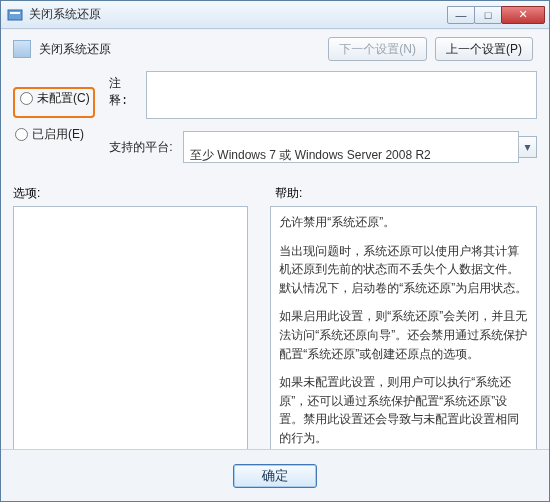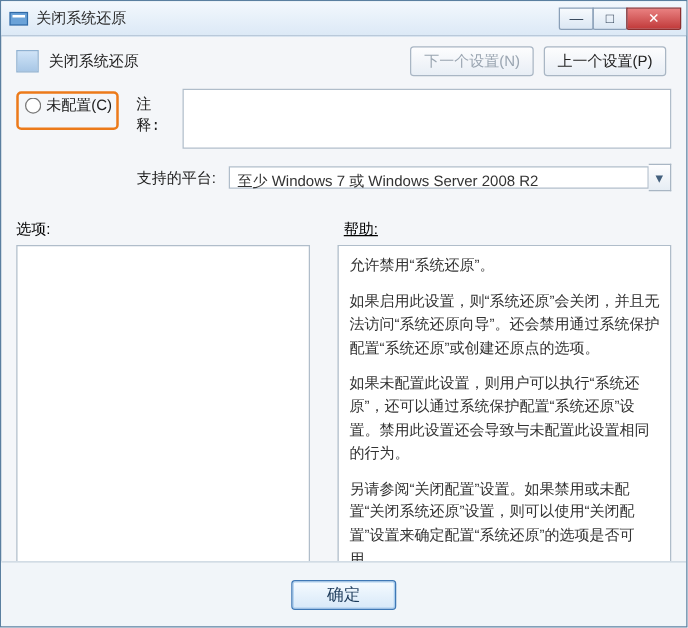--- a/index.html
+++ b/index.html
@@ -51,54 +51,54 @@
     border: 1px solid #a9b6c4;
     background: linear-gradient(#fdfdfe,#e8eef5);
     border-radius: 3px;
     font-size: 12px;
     color: #222;
   }
   button.navbtn:disabled { color: #9aa5b1; }
   .mainarea { display: flex; gap: 8px; }
   .leftcol { width: 88px; }
   .rightcol { flex: 1; }
-  .radiolist { margin-top: 2px; }
+  .radiolist { margin-top: 16px; }
   .radiolist label {
     display: flex; align-items: center;
     margin-bottom: 8px; color: #222;
     white-space: nowrap;
   }
   .radiolist input { margin: 0 4px 0 2px; }
   .hl { border: 2px solid #ec7a1a; border-radius: 4px; padding: 1px 3px; display: inline-flex; align-items: center;}
   .fieldlabel { color: #222; font-family: Liberation Mono, monospace; }
   .commentbox {
     width: 100%; height: 48px;
     border: 1px solid #b0bdca;
     background: #fff; resize: none;
     font-family: inherit; font-size: 12px;
     padding: 4px;
   }
   .platrow { display:flex; align-items: center; margin-top: 12px; }
   .platrow .lbl { width: 64px; text-align: center; margin-right: 10px; color:#222;}
   .platval {
-    flex: 1; height: 18px;
+    flex: 1; height: 32px;
     border: 1px solid #b0bdca;
     background: #fff;
-    padding: 3px 6px; color: #333;
+    padding: 15px 6px; color: #333;
   }
   .dropbtn {
     width: 18px; height: 22px;
     border: 1px solid #a9b6c4; border-left:none;
     background: linear-gradient(#fdfdfe,#e6edf4);
     display:flex; align-items:center; justify-content:center;
     color:#44607d;
   }
   .section-labels { display:flex; margin-top:22px; margin-bottom:4px;}
   .section-labels .l1 { width: 50%; }
-  .section-labels .l2 { width: 50%; text-decoration: underline; }
+  .section-labels .l2 { width: 50%; }
   .panes { display:flex; gap:22px; }
   .pane {
     border: 1px solid #b0bdca;
     background: #fff;
     height: 264px;
     padding: 6px 8px;
     overflow: auto;
     color: #333;
     line-height: 1.55;
   }
@@ -152,20 +152,24 @@
 
     <div class="mainarea">
       <div class="leftcol">
         <div class="radiolist">
           <span class="hl">
             <label>
               <input type="radio" name="st" style="">
               <span>未配置(C)</span>
             </label>
           </span>
+          <label style="margin-top:8px;">
+            <input type="radio" name="st" style="">
+            <span>已启用(E)</span>
+          </label>
         </div>
       </div>
       <div class="rightcol">
         <div style="display:flex; gap:8px;">
           <div class="fieldlabel" style="width:32px; padding-top:4px;">注释:</div>
           <textarea class="commentbox" style=""></textarea>
         </div>
         <div class="platrow">
           <div class="lbl">支持的平台:</div>
           <div class="platval">至少 Windows 7 或 Windows Server 2008 R2</div>
@@ -178,20 +182,21 @@
 
     <div class="section-labels">
       <div class="l1">选项:</div>
       <div class="l2">帮助:</div>
     </div>
 
     <div class="panes">
       <div class="pane left"></div>
       <div class="pane right">
         <div class="helpblock">允许禁用“系统还原”。</div>
+        <div class="helpblock">当出现问题时，系统还原可以使用户将其计算机还原到先前的状态而不丢失个人数据文件。默认情况下，启动卷的“系统还原”为启用状态。</div>
         <div class="helpblock">如果启用此设置，则“系统还原”会关闭，并且无法访问“系统还原向导”。还会禁用通过系统保护配置“系统还原”或创建还原点的选项。</div>
         <div class="helpblock">如果未配置此设置，则用户可以执行“系统还原”，还可以通过系统保护配置“系统还原”设置。禁用此设置还会导致与未配置此设置相同的行为。</div>
         <div class="helpblock">另请参阅“关闭配置”设置。如果禁用或未配置“关闭系统还原”设置，则可以使用“关闭配置”设置来确定配置“系统还原”的选项是否可用。</div>
       </div>
     </div>
   </div>
 
   <div class="footer">
     <button class="okbtn">确定</button>
   </div>

